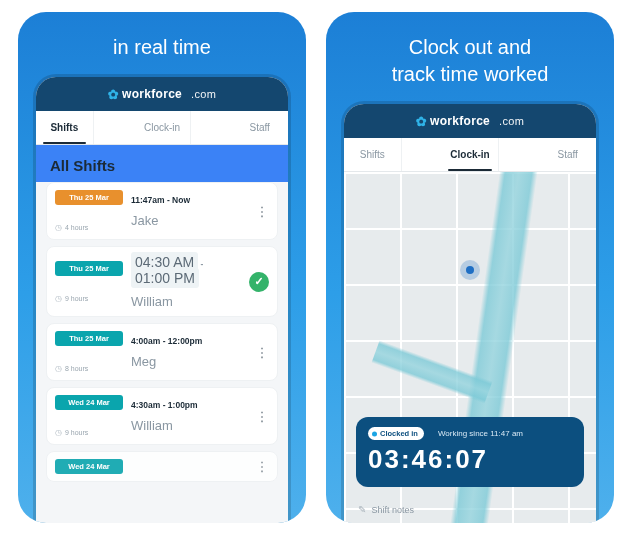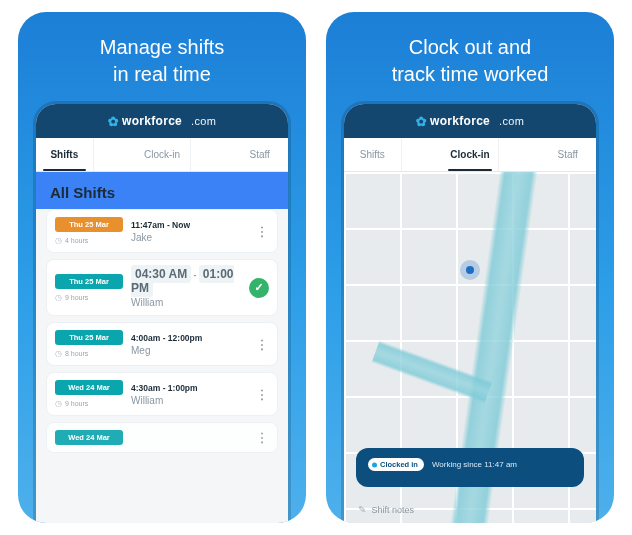--- a/index.html
+++ b/index.html
@@ -97,39 +97,39 @@
   .list { padding: 0 10px 10px; background: #f4f6f8; display: flex; flex-direction: column; gap: 6px; }
   .shift-card {
     background: #fff; border-radius: 8px;
     border: 1px solid #eef1f3;
     padding: 7px 8px 7px 8px;
     display: flex;
     align-items: center;
     gap: 8px;
     position: relative;
   }
-  .left-col { display: flex; flex-direction: column; gap: 4px; width: 68px; }
+  .left-col { display: flex; flex-direction: column; gap: 18px; width: 68px; }
   .date-badge {
     color: #fff; font-size: 7.5px; font-weight: 700;
     padding: 3px 5px; border-radius: 3px; text-align: center;
     white-space: nowrap;
   }
   .badge-orange { background: #e8902d; }
   .badge-teal { background: #0aa5ad; }
   .hours {
     font-size: 7px; color: #9aa6af; display: flex; align-items: center; gap: 3px;
   }
   .hours .clk { font-size: 8px; color: #b7c0c8; }
-  .mid-col { flex: 1; display: flex; flex-direction: column; gap: 2px; }
+  .mid-col { flex: 1; display: flex; flex-direction: column; gap: 8px; }
   .time-range { font-size: 8.5px; font-weight: 700; color: #1b2a36; }
   .time-range.muted { color: #8a97a2; font-weight: 600; }
   .time-range .chip {
-    background: #eef3f5; padding: 2px 4px; border-radius: 3px; font-size: 12px; color: #5c6a76; font-weight: 700;
-  }
-  .person { font-size: 10px; color: #8a97a2; }
+    background: #eef3f5; padding: 2px 4px; border-radius: 3px; font-size: 14px; color: #5c6a76; font-weight: 400;
+  }
+  .person { font-size: 13px; color: #8a97a2; }
   .kebab {
     width: 14px; text-align: center; color: #6b7781; font-size: 13px; line-height: 1;
     letter-spacing: 0;
   }
   .check-circle {
     width: 20px; height: 20px; border-radius: 50%;
     background: #34b36a; display: flex; align-items: center; justify-content: center;
     color: #fff; font-size: 11px; font-weight: 900;
   }
 
@@ -163,21 +163,21 @@
     background: rgba(30,111,196,.25);
     display: flex; align-items: center; justify-content: center;
   }
   .pin-dot .dot { width: 8px; height: 8px; border-radius: 50%; background: #1e6fc4; }
 
   .timer-card {
     position: absolute; left: 12px; right: 12px; bottom: 36px;
     background: #0c4f7f; border-radius: 12px;
     padding: 10px 12px 12px; color: #fff;
   }
-  .timer-top { display: flex; align-items: center; gap: 8px; margin-bottom: 4px; }
+  .timer-top { display: flex; align-items: center; gap: 14px; margin-bottom: 4px; }
   .pill {
     background: #fff; color: #0c4f7f; font-size: 7.5px; font-weight: 700;
     padding: 2px 6px 2px 12px; border-radius: 10px; position: relative;
   }
   .pill::before {
     content: ""; position: absolute; left: 4px; top: 50%; transform: translateY(-50%);
     width: 5px; height: 5px; border-radius: 50%; background: #1aa4e4;
   }
   .working { font-size: 8px; color: #d7e8f4; }
   .timer {
@@ -187,21 +187,20 @@
     position: absolute; left: 14px; bottom: 8px;
     font-size: 9px; color: #8a97a2; display: flex; align-items: center; gap: 5px;
   }
   .shift-notes .pen { font-size: 10px; color: #a9b3bb; }
 </style>
 </head>
 <body>
 
 <div class="card">
   <div class="marketing">
-    <div class="light">Manage shifts</div>
     <div class="bold">in real time</div>
   </div>
   <div class="phone">
     <div class="brandbar">
       <span class="icon">✿</span>
       <span>workforce</span>
       <span class="dotcom">.com</span>
     </div>
     <div class="tabs">
       <div class="tab active">
@@ -321,20 +320,21 @@
         <div class="ring">
             <div class="dot"></div>
           </div>
       </div>
 
       <div class="timer-card">
         <div class="timer-top">
           <span class="pill">Clocked in</span>
           <span class="working">Working since 11:47 am</span>
         </div>
+        <div class="timer">03:46:07</div>
       </div>
 
       <div class="shift-notes">
         <span class="pen">✎</span>
         <span>Shift notes</span>
       </div>
     </div>
   </div>
 </div>
 

